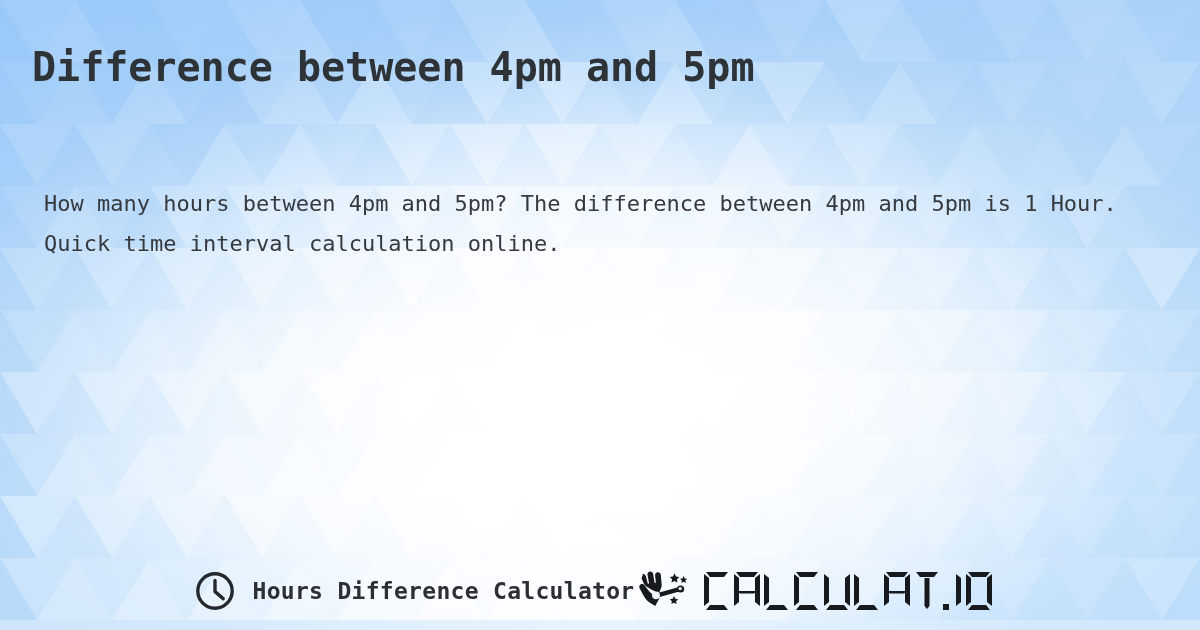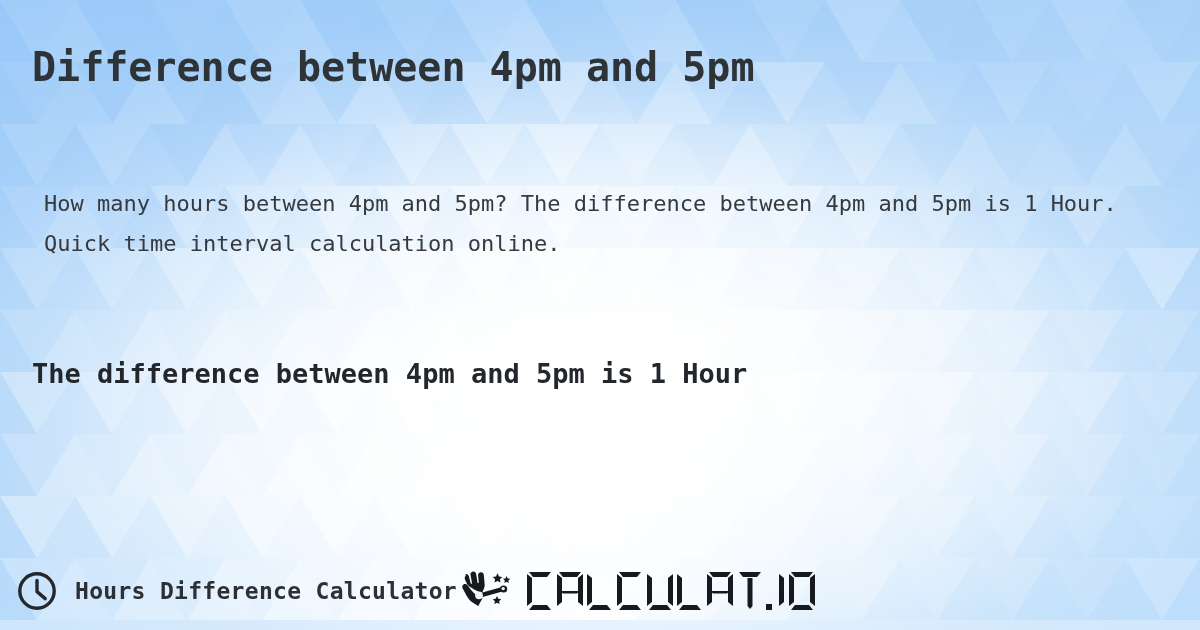--- a/index.html
+++ b/index.html
@@ -90,24 +90,24 @@
     white-space: nowrap;
   }
 
   
   #footer {
     position: absolute;
     left: 0;
     right: 0;
     bottom: 0;
     height: 78px;
-    padding: 0 16px;
+    padding: 0 28px;
     display: flex;
     align-items: center;
-    justify-content: flex-start;
+    justify-content: center;
   }
 
   #footer-brand {
     display: flex;
     align-items: center;
     gap: 17px;
   }
 
   #clock-icon { display: block; flex: 0 0 auto; }
 
@@ -472,21 +472,20 @@
   </svg>
 
   <div id="bg-wash"></div>
 
   <div id="content">
 
     <h1 id="page-title">Difference between 4pm and 5pm</h1>
 
     <p id="intro-paragraph">How many hours between 4pm and 5pm? The difference between 4pm and 5pm is 1 Hour. Quick time interval calculation online.</p>
 
-    <div id="result-line">The difference between 4pm and 5pm is 1 Hour</div>
 
   </div>
 
   <div id="footer">
 
     <div id="footer-brand">
       <svg id="clock-icon" width="42" height="42" viewBox="0 0 42 42" aria-hidden="true">
         <circle cx="21" cy="21" r="17.2" fill="none" stroke="#24282d" stroke-width="3.4"></circle>
         <path d="M21 10.5 L21 21.6 L29.2 28.6" fill="none" stroke="#24282d" stroke-width="3.4" stroke-linecap="round" stroke-linejoin="round"></path>
       </svg>

